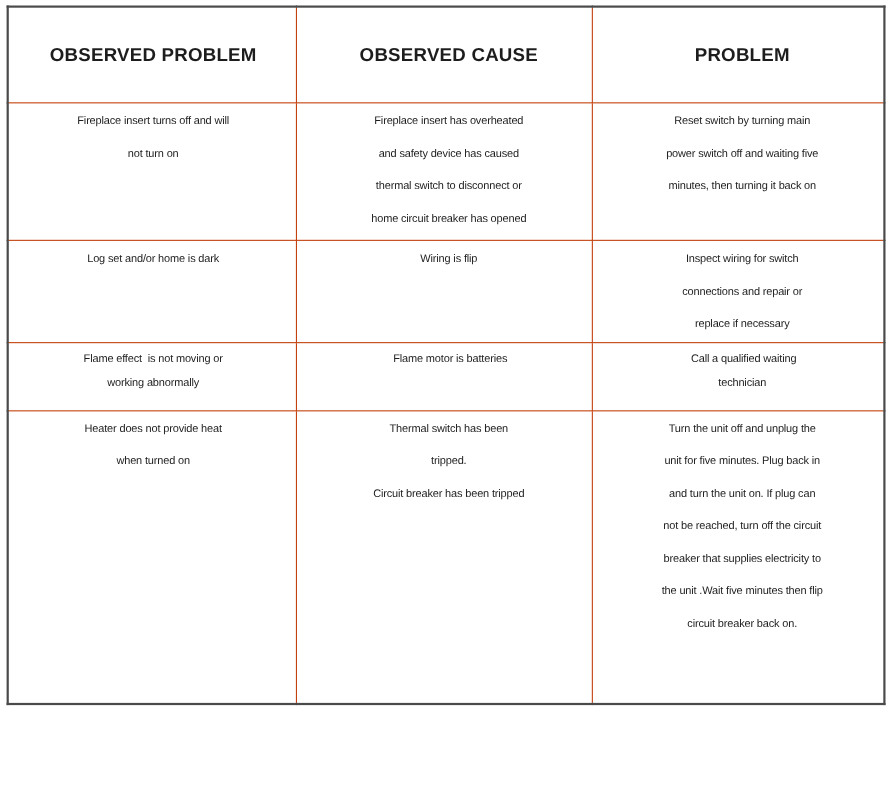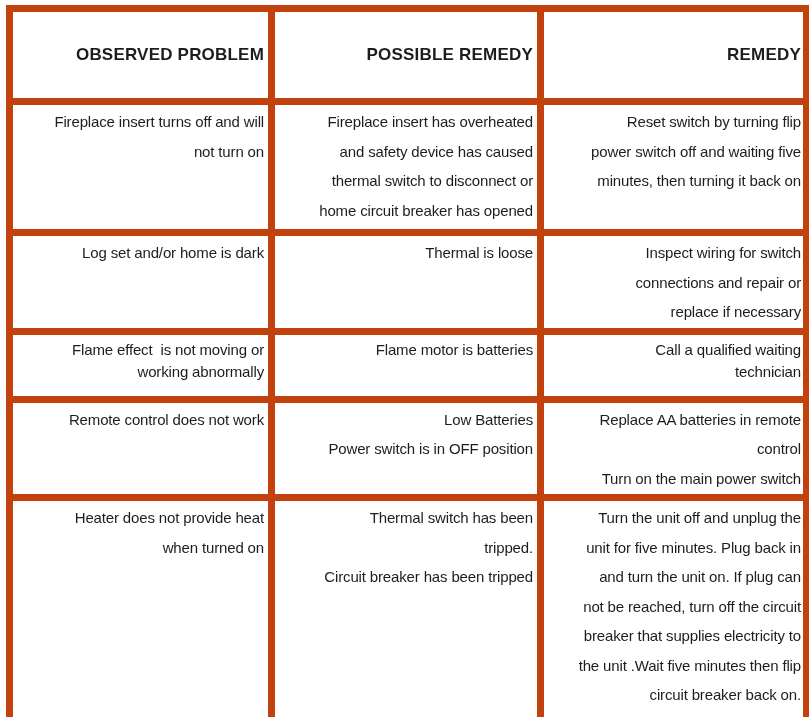--- a/index.html
+++ b/index.html
@@ -17,38 +17,38 @@
   table.trouble {
     border-collapse: collapse;
     table-layout: fixed;
     margin: 5px 0 0 6px;
     width: 797px;
     border: 2px solid #4a4a4a;
     background: #ffffff;
   }
   table.trouble th,
   table.trouble td {
-    border: 7px solid #c2410c;
+    border: 1px solid #c2410c;
     vertical-align: top;
-    text-align: right;
+    text-align: center;
     font-weight: normal;
     overflow: hidden;
   }
   
   tr.head th {
     height: 84px;
     vertical-align: middle;
     font-weight: bold;
     font-size: 17px;
     letter-spacing: 0.2px;
     white-space: nowrap;
   }
   
   td.cell {
-    font-size: 15px;
+    font-size: 10px;
     line-height: 29.5px;
     letter-spacing: -0.15px;
     white-space: pre-wrap;
     padding-top: 2px;
   }
   
   .c1 { padding-left: 6px;  padding-right: 4px; }
   .c2 { padding-left: 13px; padding-right: 4px; }
   .c3 { padding-left: 10px; padding-right: 2px; }
   
@@ -65,55 +65,47 @@
 
 <table class="trouble">
   <colgroup>
     <col style="width:262px">
     <col style="width:269px">
     <col style="width:266px">
   </colgroup>
   <tbody>
       <tr class="head">
     <th class="c1">OBSERVED PROBLEM</th>
-    <th class="c2">POSSIBLE REMEDY</th>
-    <th class="c3">REMEDY</th>
+    <th class="c2">OBSERVED CAUSE</th>
+    <th class="c3">PROBLEM</th>
   </tr>
   <tr class="r1">
     <td class="cell c1">Fireplace insert turns off and will
 not turn on</td>
     <td class="cell c2">Fireplace insert has overheated
 and safety device has caused
 thermal switch to disconnect or
 home circuit breaker has opened</td>
-    <td class="cell c3">Reset switch by turning flip
+    <td class="cell c3">Reset switch by turning main
 power switch off and waiting five
 minutes, then turning it back on</td>
   </tr>
   <tr class="r2">
     <td class="cell c1">Log set and/or home is dark</td>
-    <td class="cell c2">Thermal is loose</td>
+    <td class="cell c2">Wiring is flip</td>
     <td class="cell c3">Inspect wiring for switch
 connections and repair or
 replace if necessary</td>
   </tr>
   <tr class="r3">
     <td class="cell c1">Flame effect  is not moving or
 working abnormally</td>
     <td class="cell c2"> Flame motor is batteries</td>
     <td class="cell c3"> Call a qualified waiting
 technician</td>
-  </tr>
-  <tr class="r4">
-    <td class="cell c1">Remote control does not work</td>
-    <td class="cell c2">Low Batteries
-Power switch is in OFF position</td>
-    <td class="cell c3">Replace AA batteries in remote
-control
-Turn on the main power switch</td>
   </tr>
   <tr class="r5">
     <td class="cell c1">Heater does not provide heat
 when turned on</td>
     <td class="cell c2">Thermal switch has been
 tripped.
 Circuit breaker has been tripped</td>
     <td class="cell c3">Turn the unit off and unplug the
 unit for five minutes. Plug back in
 and turn the unit on. If plug can

